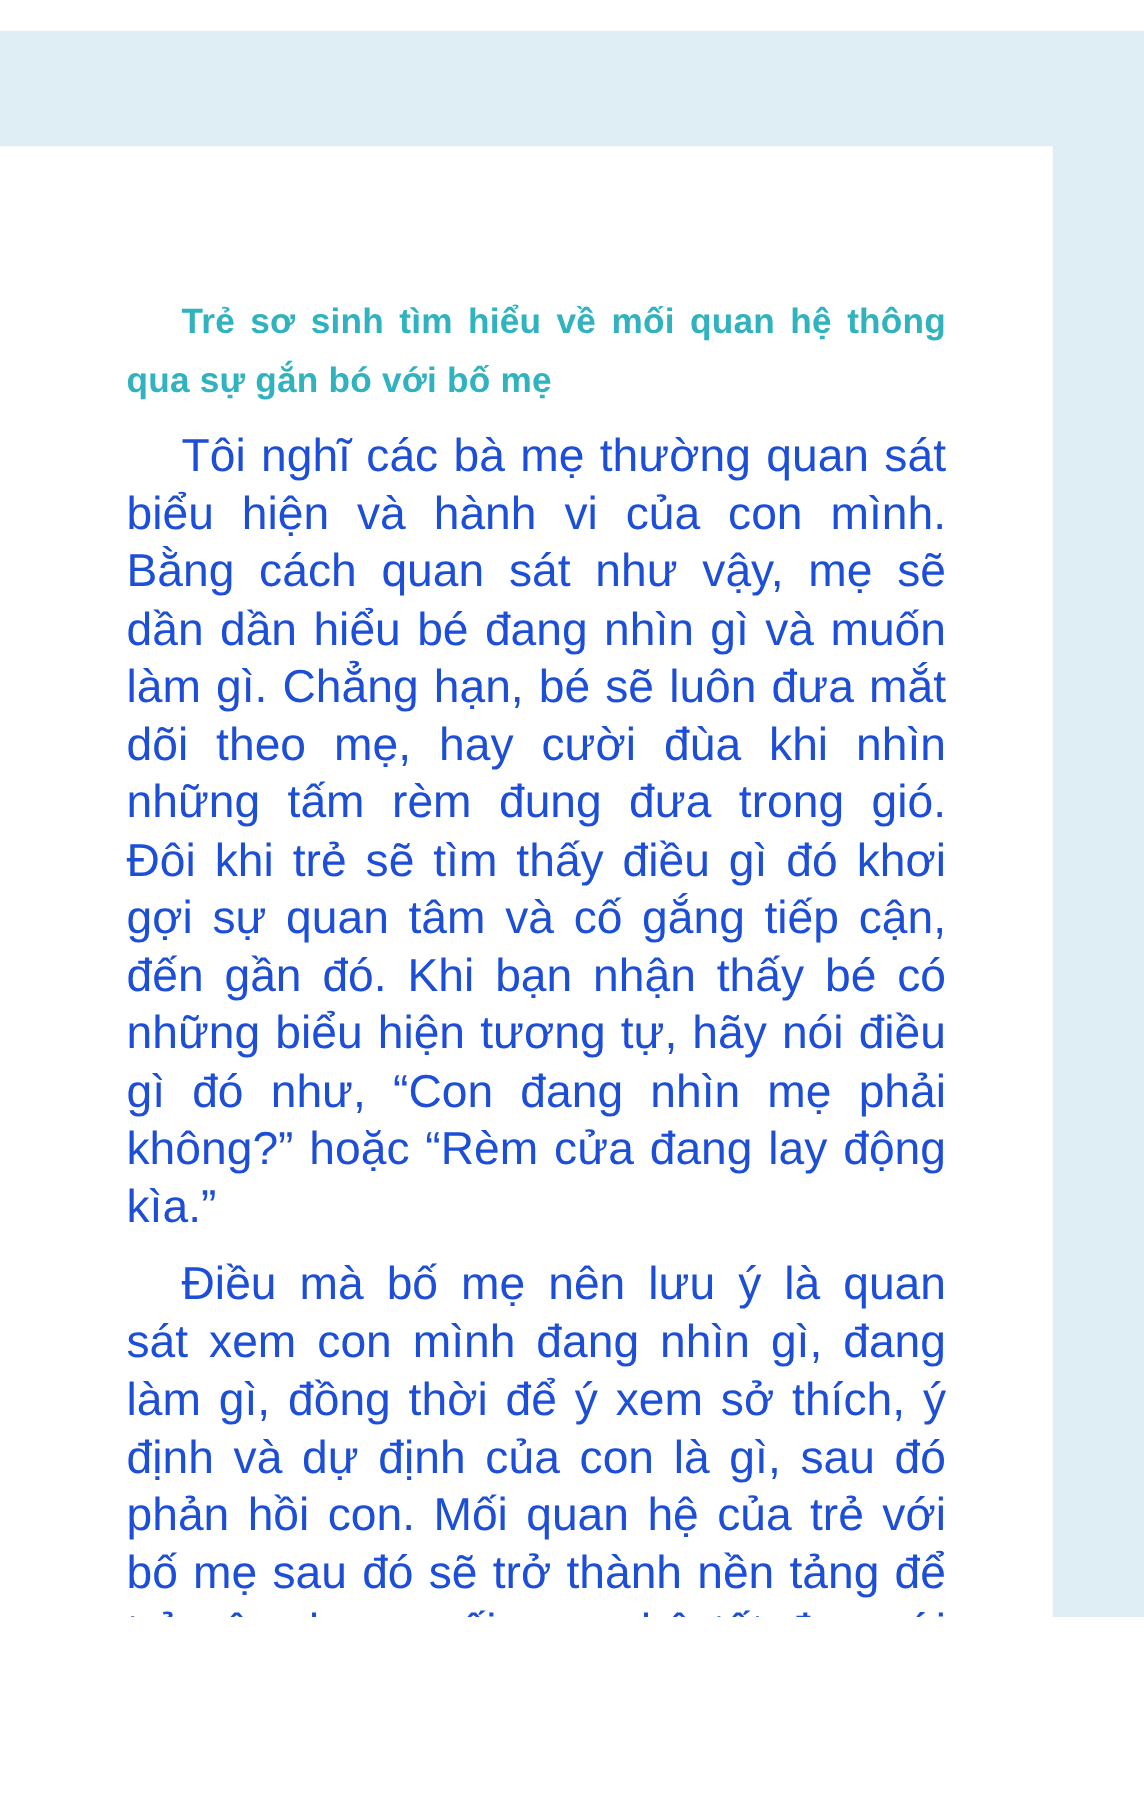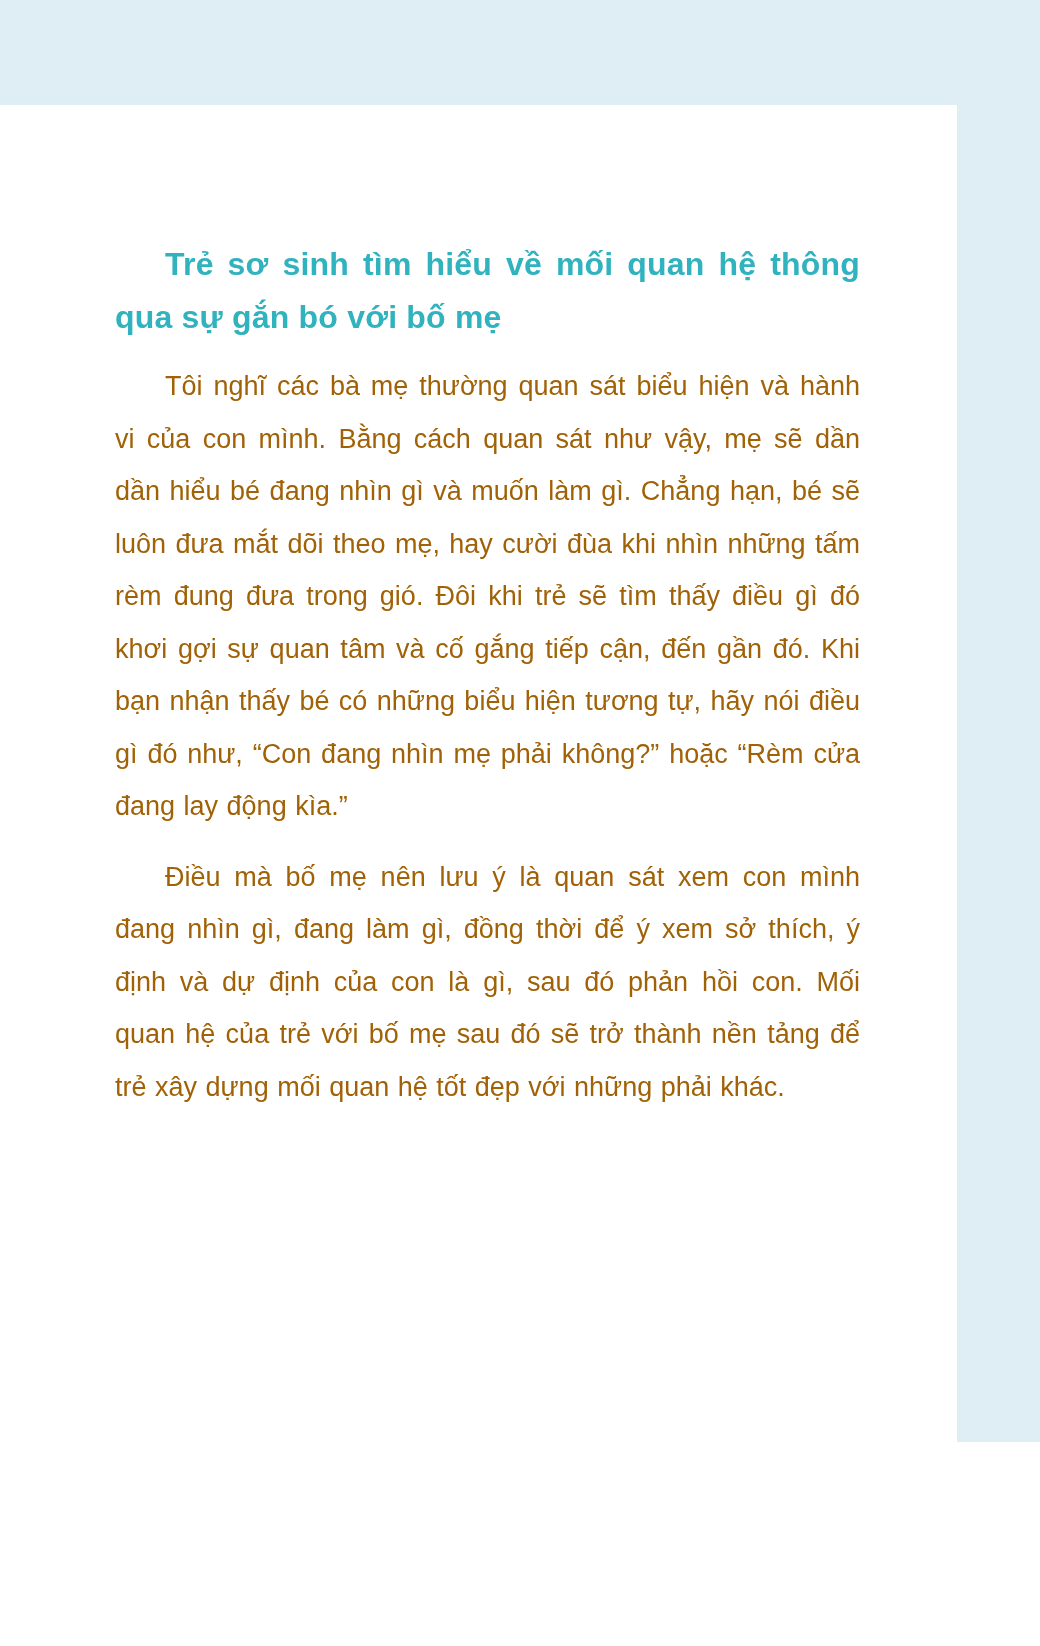--- a/index.html
+++ b/index.html
@@ -6,20 +6,21 @@
     margin: 0;
     padding: 0;
   }
   .screen {
     position: relative;
     width: 1040px;
     height: 1442px;
     background: #dfeef4;
     overflow: hidden;
     font-family: "Liberation Sans", sans-serif;
+    margin-top: 28px;
   }
   .book-page {
     position: absolute;
     left: 0;
     top: 105px;
     width: 957px;
     height: 1417px;
     background: #ffffff;
     box-sizing: border-box;
     padding: 133px 97px 0 115px;
@@ -29,22 +30,22 @@
     color: #31b2bf;
     font-size: 32px;
     font-weight: bold;
     line-height: 53px;
     text-align: justify;
     text-indent: 50px;
     letter-spacing: 0.2px;
   }
   .body-paragraph {
     margin: 0 0 18px 0;
-    color: #a16207;
-    font-size: 27px;
+    color: #1d4ed8;
+    font-size: 42px;
     font-weight: 400;
     line-height: 52.5px;
     text-align: justify;
     text-indent: 50px;
     word-spacing: 1px;
   }
   .page-number {
     position: absolute;
     left: 830px;
     top: 1530px;

